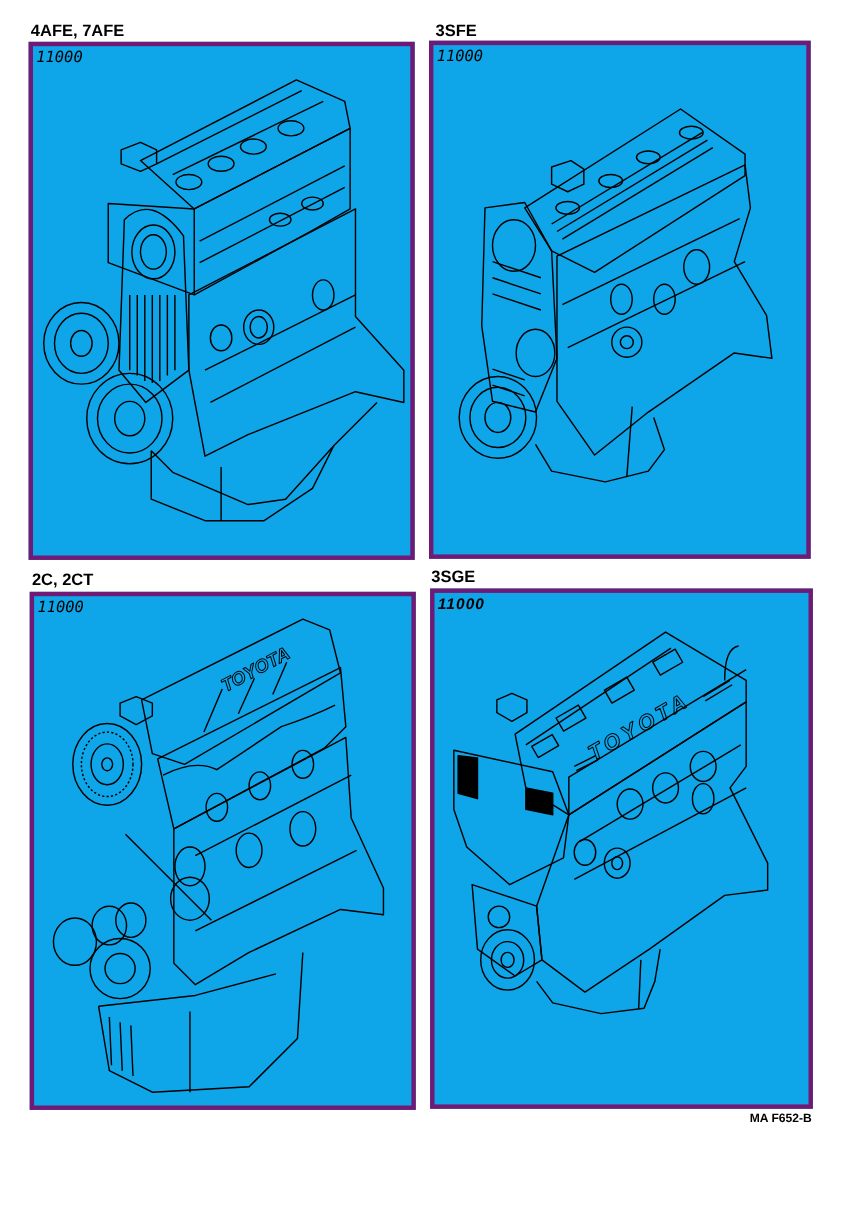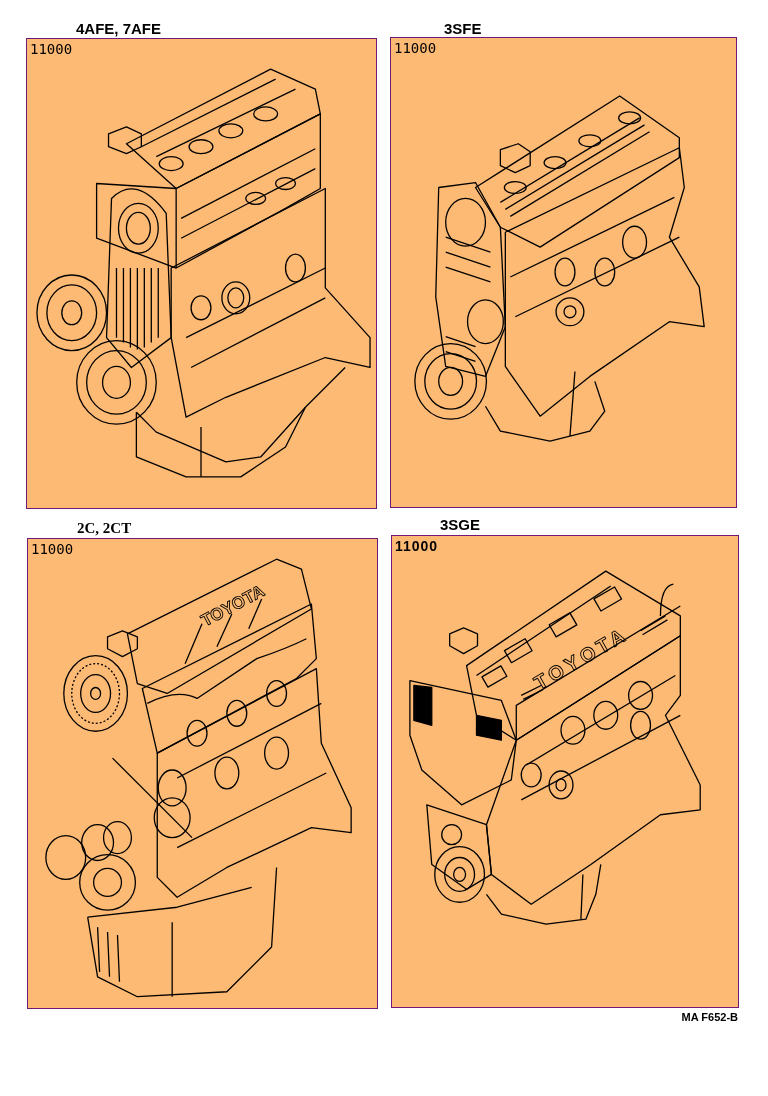--- a/index.html
+++ b/index.html
@@ -1,18 +1,18 @@
 <!DOCTYPE html>
 <html><head>
   <meta charset="utf-8">
   <style>
     html, body { margin: 0; padding: 0; background: #ffffff; }
     body { width: 768px; height: 1096px; position: relative; overflow: hidden; font-family: "Liberation Sans", sans-serif; color: #000; }
-    .engine-label { position: absolute; font-weight: bold; font-size: 15px; letter-spacing: 0px; line-height: 16px; margin-left: 48px; }
-    .panel { position: absolute; border: 1px solid #701a75; box-sizing: border-box; background: #fdba74; }
+    .engine-label { position: absolute; font-weight: bold; font-size: 15px; letter-spacing: 0px; line-height: 16px; }
+    .panel { position: absolute; border: 4px solid #701a75; box-sizing: border-box; background: #0ea5e9; font-style: italic; }
     .part-number { position: absolute; left: 3px; top: 2px; font-family: "DejaVu Sans Mono", monospace; font-size: 14px; line-height: 16px; }
     .part-number.bold { font-family: "Liberation Sans", sans-serif; font-weight: bold; letter-spacing: 1px; }
     .drawing { position: absolute; left: 0; top: 0; width: 100%; height: 100%; }
     .drawing svg { width: 100%; height: 100%; display: block; }
     .figure-code { position: absolute; right: 30px; top: 1011px; font-weight: bold; font-size: 11px; }
     svg * { vector-effect: non-scaling-stroke; }
   </style>
 </head>
 <body>
 
@@ -101,21 +101,21 @@
       <ellipse cx="60" cy="345" rx="36" ry="38"></ellipse>
       <ellipse cx="60" cy="345" rx="26" ry="28"></ellipse>
       <ellipse cx="60" cy="345" rx="12" ry="14"></ellipse>
 
       <path d="M95 370 L110 395 L160 405 L200 395 L215 375 L205 345"></path>
       <path d="M180 400 L185 335"></path>
     </svg>
   </div>
 </div>
 
-<div class="engine-label" style="left:29px; top:520px;font-family:Liberation Serif, serif;">2C, 2CT</div>
+<div class="engine-label" style="left:29px; top:520px;">2C, 2CT</div>
 <div class="panel" style="left:27px; top:538px; width:351px; height:471px;">
   <div class="part-number">11000</div>
   <div class="drawing">
     <svg viewBox="0 0 351 471" fill="none" stroke="#000" stroke-width="1.3" stroke-linejoin="round">
 
       <path d="M100 95 L250 20 L275 30 L285 70 L140 155 L110 145 Z"></path>
       <text x="178" y="88" transform="rotate(-28 178 88)" font-family="Liberation Sans, sans-serif" font-size="17" font-weight="bold" fill="none" stroke="#000" stroke-width="0.9">TOYOTA</text>
       <path d="M158 125 L175 85 M190 108 L205 75 M222 90 L235 60"></path>
 
       <path d="M80 110 L80 98 L95 92 L110 98 L110 110 L95 118 Z"></path>

